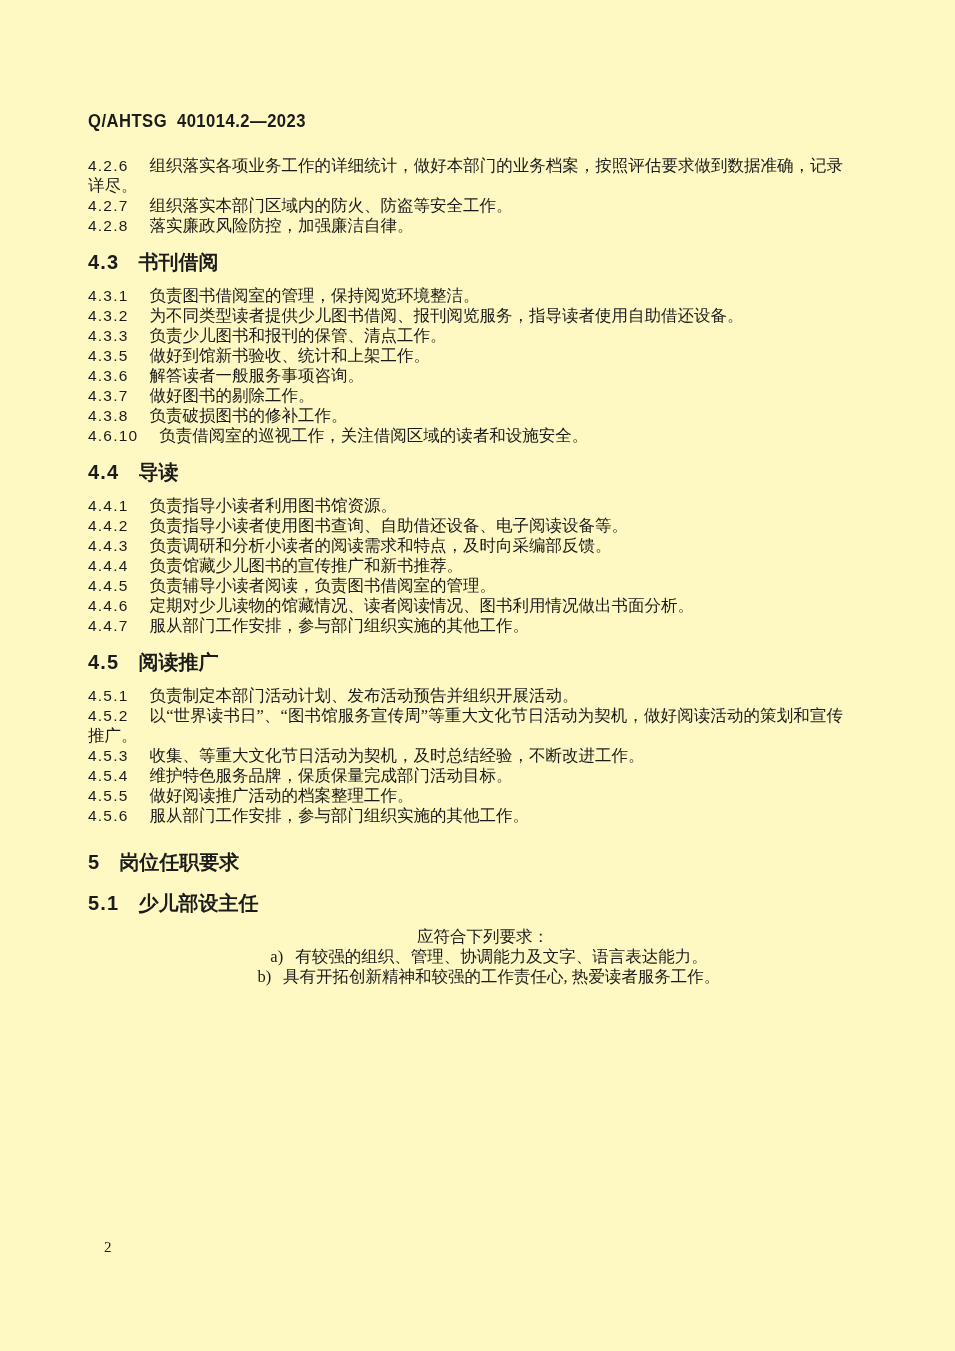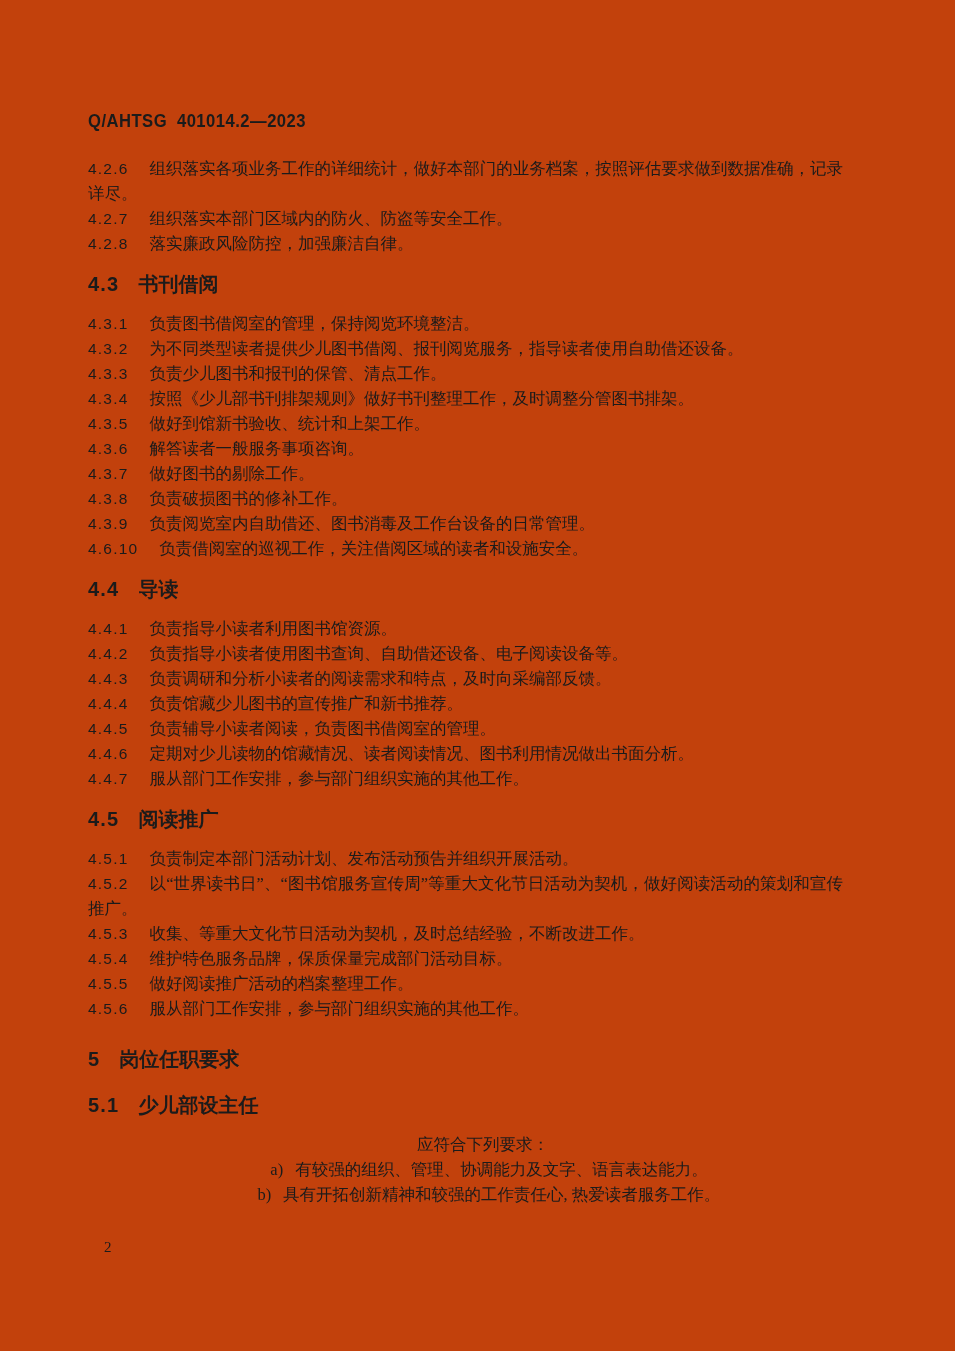--- a/index.html
+++ b/index.html
@@ -4,21 +4,21 @@
 <style>
   html, body {
     margin: 0;
     padding: 0;
     background: #ffffff;
   }
   .page {
     position: relative;
     width: 955px;
     height: 1351px;
-    background: #c2410c;
+    background: #fef9c3;
     overflow: hidden;
     font-family: "Liberation Serif", "DejaVu Serif", serif;
     color: #1b1b1b;
   }
   .doc-header {
     position: absolute;
     left: 88px;
     top: 111px;
     font-family: "Liberation Sans", "DejaVu Sans", sans-serif;
     font-weight: bold;
@@ -28,21 +28,21 @@
     transform: scaleX(0.95);
     transform-origin: left center;
     white-space: nowrap;
   }
   .doc-body {
     position: absolute;
     left: 88px;
     top: 156px;
     width: 755px;
     font-size: 16.5px;
-    line-height: 25px;
+    line-height: 20px;
     text-align: justify;
   }
   .blk { margin: 0; }
   .clause .num {
     font-family: "Liberation Sans", "DejaVu Sans", sans-serif;
     font-size: 15.5px;
     letter-spacing: 1.2px;
     margin-right: 21px;
     white-space: nowrap;
   }
@@ -80,26 +80,24 @@
   <div class="doc-header">Q/AHTSG 401014.2—2023</div>
 
   <div class="doc-body">
       <div class="blk clause"><span class="num">4.2.6</span><span class="txt">组织落实各项业务工作的详细统计，做好本部门的业务档案，按照评估要求做到数据准确，记录详尽。</span></div>
       <div class="blk clause"><span class="num">4.2.7</span><span class="txt">组织落实本部门区域内的防火、防盗等安全工作。</span></div>
       <div class="blk clause"><span class="num">4.2.8</span><span class="txt">落实廉政风险防控，加强廉洁自律。</span></div>
       <div class="blk heading-l2"><span class="num">4.3</span><span class="txt">书刊借阅</span></div>
       <div class="blk clause"><span class="num">4.3.1</span><span class="txt">负责图书借阅室的管理，保持阅览环境整洁。</span></div>
       <div class="blk clause"><span class="num">4.3.2</span><span class="txt">为不同类型读者提供少儿图书借阅、报刊阅览服务，指导读者使用自助借还设备。</span></div>
       <div class="blk clause"><span class="num">4.3.3</span><span class="txt">负责少儿图书和报刊的保管、清点工作。</span></div>
-      <div class="blk clause"><span class="num">4.3.4</span><span class="txt">按照《少儿部书刊排架规则》做好书刊整理工作，及时调整分管图书排架。</span></div>
       <div class="blk clause"><span class="num">4.3.5</span><span class="txt">做好到馆新书验收、统计和上架工作。</span></div>
       <div class="blk clause"><span class="num">4.3.6</span><span class="txt">解答读者一般服务事项咨询。</span></div>
       <div class="blk clause"><span class="num">4.3.7</span><span class="txt">做好图书的剔除工作。</span></div>
       <div class="blk clause"><span class="num">4.3.8</span><span class="txt">负责破损图书的修补工作。</span></div>
-      <div class="blk clause"><span class="num">4.3.9</span><span class="txt">负责阅览室内自助借还、图书消毒及工作台设备的日常管理。</span></div>
       <div class="blk clause"><span class="num">4.6.10</span><span class="txt">负责借阅室的巡视工作，关注借阅区域的读者和设施安全。</span></div>
       <div class="blk heading-l2"><span class="num">4.4</span><span class="txt">导读</span></div>
       <div class="blk clause"><span class="num">4.4.1</span><span class="txt">负责指导小读者利用图书馆资源。</span></div>
       <div class="blk clause"><span class="num">4.4.2</span><span class="txt">负责指导小读者使用图书查询、自助借还设备、电子阅读设备等。</span></div>
       <div class="blk clause"><span class="num">4.4.3</span><span class="txt">负责调研和分析小读者的阅读需求和特点，及时向采编部反馈。</span></div>
       <div class="blk clause"><span class="num">4.4.4</span><span class="txt">负责馆藏少儿图书的宣传推广和新书推荐。</span></div>
       <div class="blk clause"><span class="num">4.4.5</span><span class="txt">负责辅导小读者阅读，负责图书借阅室的管理。</span></div>
       <div class="blk clause"><span class="num">4.4.6</span><span class="txt">定期对少儿读物的馆藏情况、读者阅读情况、图书利用情况做出书面分析。</span></div>
       <div class="blk clause"><span class="num">4.4.7</span><span class="txt">服从部门工作安排，参与部门组织实施的其他工作。</span></div>
       <div class="blk heading-l2"><span class="num">4.5</span><span class="txt">阅读推广</span></div>

